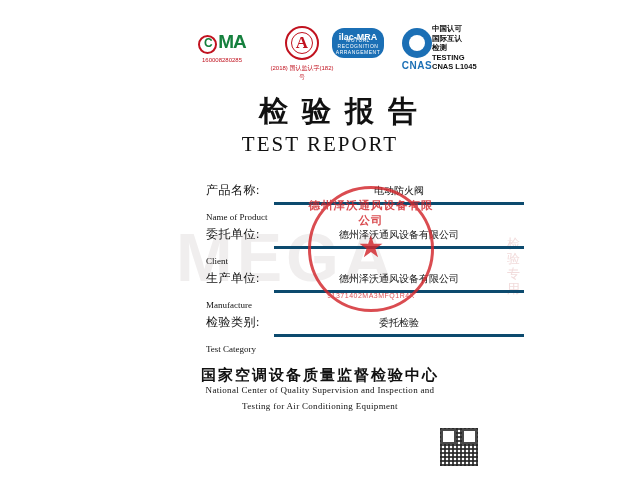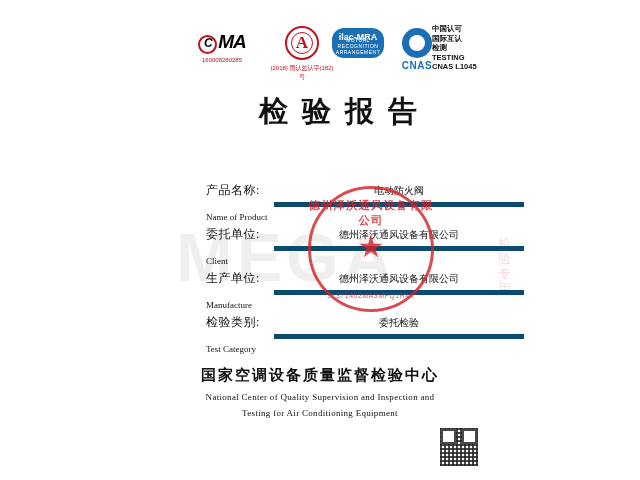--- a/index.html
+++ b/index.html
@@ -39,23 +39,22 @@
     left: 186px;
     top: 18px;
     width: 72px;
   }
   .cma-mark {
     display: block;
     font-family: "Liberation Sans", sans-serif;
     font-weight: bold;
     font-size: 19px;
     letter-spacing: -1px;
-    color: #000000;
+    color: #15803d;
     line-height: 20px;
-    font-style: italic;
   }
   .cma-mark .c-circ {
     display: inline-block;
     border: 2px solid #c1121f;
     border-radius: 50%;
     width: 15px;
     height: 15px;
     line-height: 13px;
     font-size: 12px;
     text-align: center;
@@ -264,21 +263,21 @@
   }
   .field .value {
     position: absolute;
     left: 68px;
     right: -58px;
     top: 2px;
     text-align: center;
     font-family: "Liberation Serif", serif;
     font-size: 10px;
     color: #111111;
-    border-bottom: 5px solid #0c4a6e;
+    border-bottom: 3px solid #0c4a6e;
     padding-bottom: 4px;
     white-space: nowrap;
     overflow: hidden;
   }
 
   
   .footer {
     position: absolute;
     top: 366px;
     left: 0;
@@ -291,21 +290,20 @@
     font-weight: bold;
     letter-spacing: 2px;
     color: #111111;
   }
   .footer .org-en1,
   .footer .org-en2 {
     font-family: "Liberation Serif", serif;
     font-size: 9px;
     letter-spacing: 0.3px;
     color: #111111;
-    margin-top: 7px;
   }
   .footer .org-en2 {
     margin-top: 6px;
   }
 
   
   .seal {
     position: absolute;
     left: 308px;
     top: 186px;
@@ -369,21 +367,21 @@
   }
   .wm-side {
     position: absolute;
     left: 498px;
     top: 236px;
     width: 22px;
     font-family: "Liberation Serif", serif;
     font-size: 13px;
     line-height: 15px;
     color: #f2dcdc;
-    text-align: left;
+    text-align: right;
     pointer-events: none;
   }
 
   
   .qr {
     position: absolute;
     left: 440px;
     top: 428px;
     width: 38px;
     height: 38px;
@@ -440,20 +438,21 @@
       <div class="cn">检测</div>
       <div>TESTING</div>
       <div>CNAS L1045</div>
     </div>
   </div>
 
   <div class="wm-mega">MEGA</div>
   <div class="wm-side">检验专用</div>
 
   <div class="title-cn">检验报告</div>
+  <div class="title-en">TEST REPORT</div>
 
   <div class="fields">
     <div class="field">
       <span class="label-cn">产品名称:</span>
       <span class="label-en">Name of Product</span>
       <span class="value">电动防火阀</span>
     </div>
     <div class="field">
       <span class="label-cn">委托单位:</span>
       <span class="label-en">Client</span>

